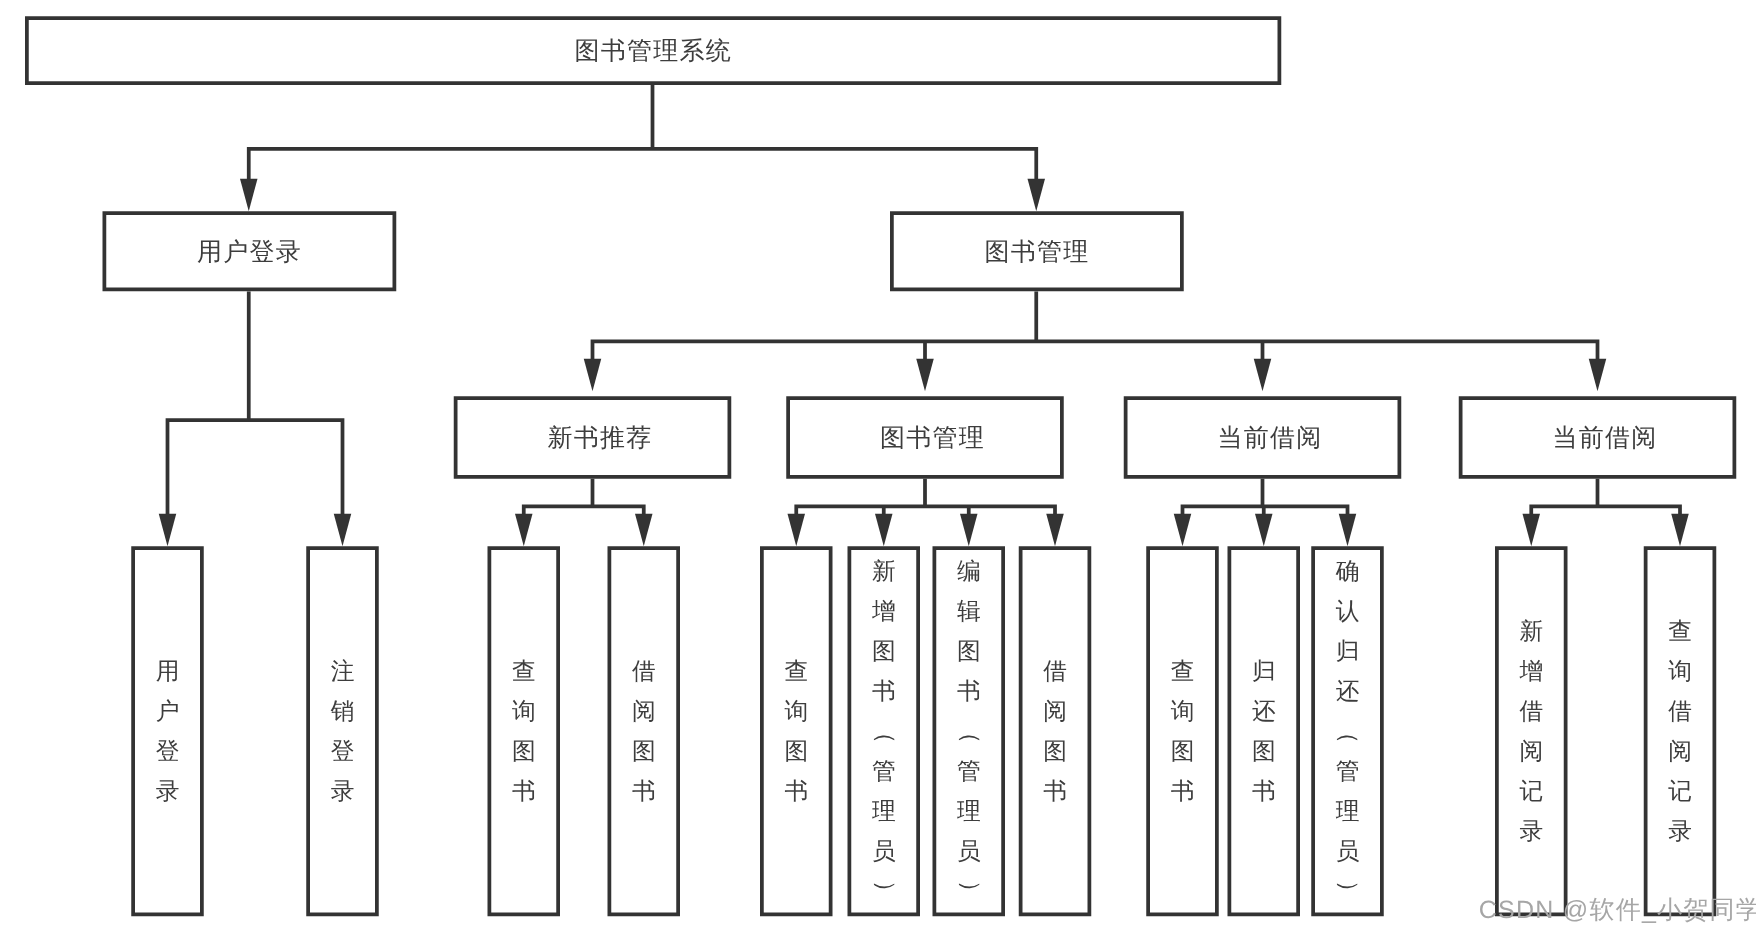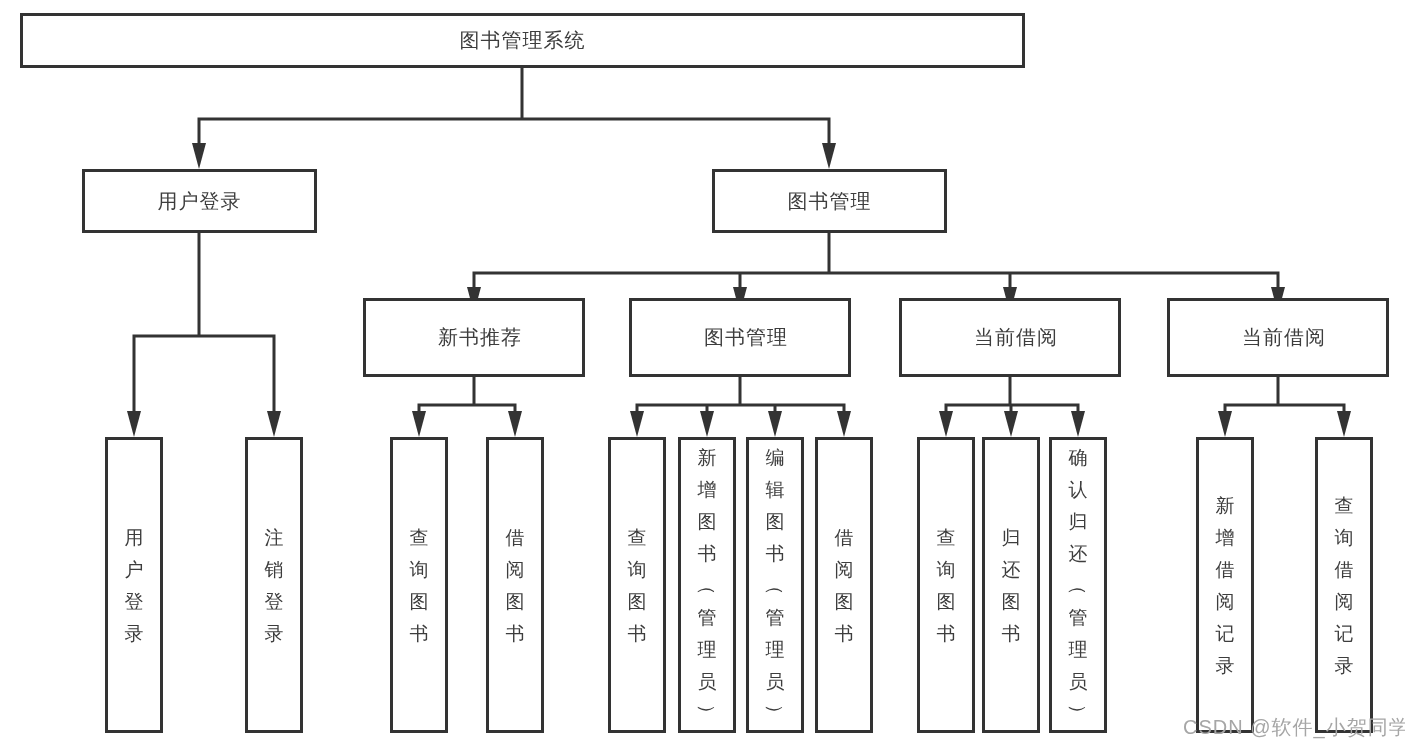--- a/index.html
+++ b/index.html
@@ -25,21 +25,21 @@
     box-sizing:border-box;
     border:3px solid var(--line);
     background:var(--bg);
     display:flex;align-items:center;justify-content:center;
     color:var(--text);
     z-index:1;
   }
   .hlabel{font-size:20px;letter-spacing:1px;white-space:nowrap;}
   .root{left:20px;top:13px;width:1005px;height:55px;}
   .lvl2{top:169px;width:235px;height:64px;}
-  .lvl3{top:298px;width:222px;height:79px;padding-left:12px;}
+  .lvl3{top:317px;width:222px;height:66px;padding-left:12px;}
   .leaf{top:437px;width:58px;height:296px;}
   .vtext{
     display:flex;flex-direction:column;align-items:center;justify-content:center;
     gap:13px;height:100%;width:100%;
     font-size:19px;line-height:1;color:var(--text);
   }
   .vtext span{display:block;}
   .vtext .rot{transform:rotate(90deg);}
   .watermark{
     position:absolute;left:1183px;top:714px;

